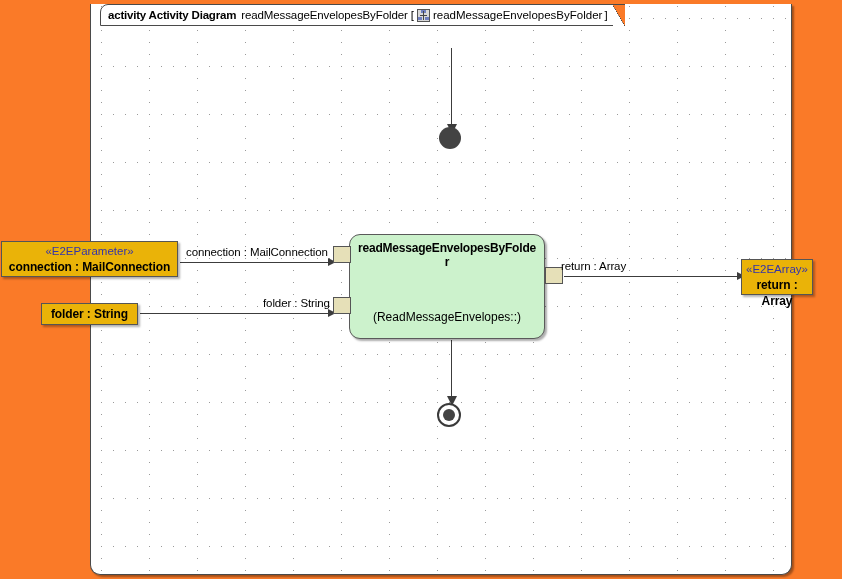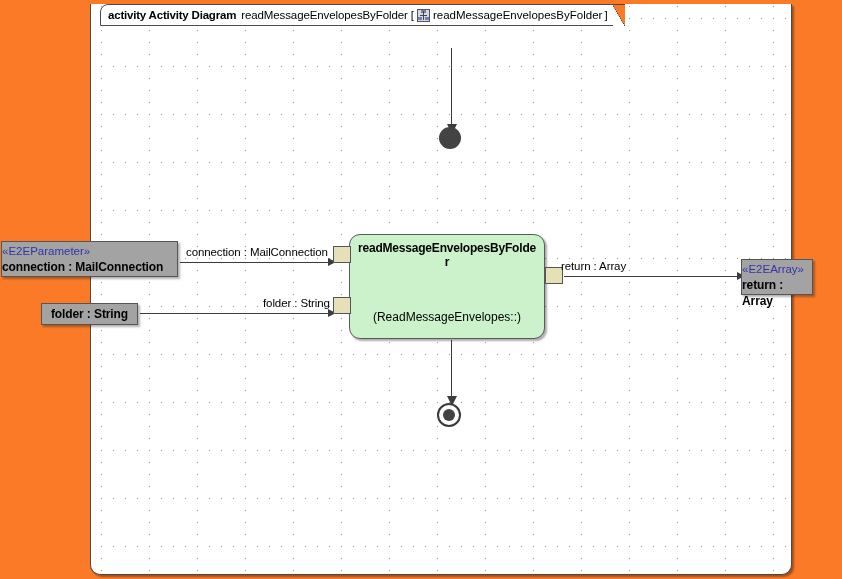--- a/index.html
+++ b/index.html
@@ -154,23 +154,24 @@
     box-sizing: border-box;
     z-index: 4;
   }
   #pin-connection { left: 333px; top: 246px; }
   #pin-folder     { left: 333px; top: 297px; }
   #pin-return     { left: 545px; top: 267px; }
 
   
   .param-box {
     position: absolute;
-    background: #a3a3a3;
+    background: #eab308;
     border: 1px solid #555;
     box-sizing: border-box;
+    text-align: center;
     z-index: 4;
     box-shadow: 2px 2px 2px rgba(0,0,0,0.3);
   }
   .stereotype {
     display: block;
     font-size: 11.5px;
     color: #3333AA;
     line-height: 15px;
     padding-top: 2px;
   }

